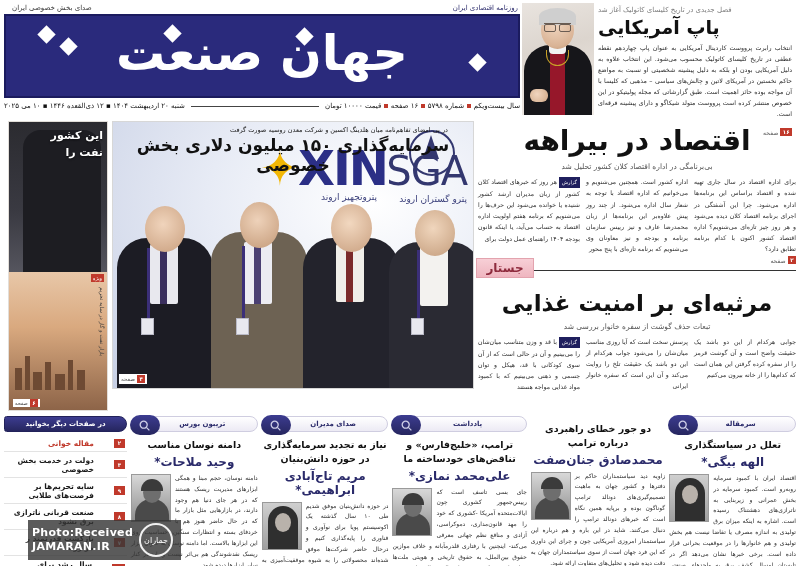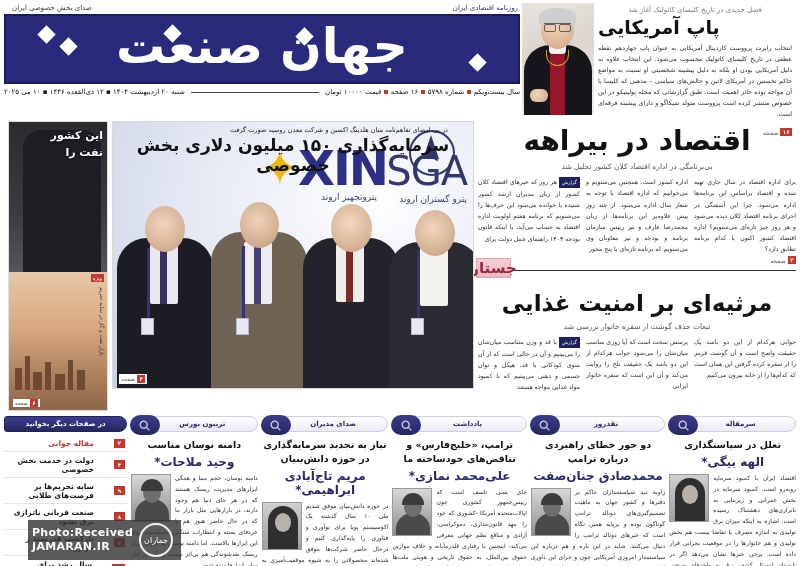--- a/index.html
+++ b/index.html
@@ -17,21 +17,21 @@
   
   .topzone { display: flex; flex-direction: row-reverse; height: 115px; }
 
   .masthead { width: 516px; position: relative; }
   .mh-tagline-l, .mh-tagline-r {
     position: absolute; top: 1px; font-size: 7px; color: #2b2b6b; letter-spacing:.2px;
   }
   .mh-tagline-r { right: 2px; }
   .mh-tagline-l { left: 8px; color:#333; }
   .mh-logo {
-    margin-top: 11px; height: 70px;
+    margin-top: 11px; height: 84px;
     background: #2a2a7c;
     border: 2px solid #1b1b5e;
     display: flex; align-items: center; justify-content: center;
     position: relative; overflow: hidden;
   }
   .mh-logo-text {
     color: #fff; font-size: 49px; font-weight: bold;
     font-family: "DejaVu Sans", sans-serif;
     letter-spacing: -2px; line-height: 1; padding-bottom: 6px;
     white-space: nowrap;
@@ -66,45 +66,45 @@
   .pope-glasses:before { left:0; } .pope-glasses:after { right:0; }
   .pope-body { position:absolute; left:2px; top:42px; width:68px; height:70px; background:#16161a;
     border-radius: 26px 26px 0 0; }
   .pope-sash { position:absolute; left:28px; top:48px; width:15px; height:64px; background:#96172a; }
   .pope-collar { position:absolute; left:27px; top:42px; width:17px; height:9px; background:#f2f2f2; border-radius:0 0 4px 4px;}
   .pope-chain { position:absolute; left:24px; top:47px; width:23px; height:16px; border:1.2px solid #c9a227; border-top:none; border-radius:0 0 12px 12px; }
   .pope-hand { position:absolute; left:8px; top:86px; width:18px; height:13px; border-radius:6px;
     background: radial-gradient(circle at 40% 40%, #f0d5bf, #cfa886); }
 
   .tl-text { flex: 1; text-align: justify; padding-top: 3px; }
-  .tl-kicker { font-size: 7px; color: #7a7a7a; text-align: center; margin-bottom: 2px; }
+  .tl-kicker { font-size: 7px; color: #7a7a7a; text-align: left; margin-bottom: 2px; }
   .tl-headline { font-size: 19px; font-weight: bold; color: #111; text-align: left; margin: 1px 0 4px; }
   .tl-body { font-size: 6.3px; line-height: 1.75; color: #2d2d2d; text-align: justify; }
   .pg-badge {
     display:inline-flex; align-items:center; gap:2px; background:#fff; font-size:6px; color:#555; margin-top:2px;
   }
   .pg-num { background:#c0392b; color:#fff; font-size:5.5px; padding:1px 2.5px; font-weight:bold; }
 
   
   .mid { display: flex; flex-direction: row; margin-top: 3px; height: 290px; gap: 4px; }
 
   
   .lead { width: 318px; display: flex; flex-direction: column; }
   .lead-hl { font-size: 28px; font-weight: bold; text-align: center; color:#111; line-height:1.15; margin-top:4px; }
   .lead-sub { font-size: 7.5px; color:#555; text-align:center; margin-top:5px; margin-bottom:5px; }
   .cols3 { display: flex; flex-direction: row; gap: 6px; font-size:6.2px; line-height:1.8; color:#2d2d2d; text-align: justify; }
   .cols3 > div { flex: 1; }
   .redtag { display:inline-block; background:#1f1f5e; color:#fff; font-size:5px; padding:1px 3px; margin-left:2px; vertical-align:middle; }
   .lead-divider { border-top:1.5px solid #333; margin:6px 0 3px; position:relative; }
 
   .jostar-badge {
-    position:absolute; left:-2px; top:-13px; width:35px; height:20px;
+    position:absolute; left:-2px; top:-13px; width:58px; height:20px;
     background: linear-gradient(180deg,#f7cfd6,#efb6c0);
     border:1px solid #e3a3ae; display:flex; align-items:center; justify-content:center;
-    font-size:15px; font-weight:bold; color:#8e2b3d;
+    font-size:12px; font-weight:bold; color:#8e2b3d;
   }
 
   
   .photoblock { width: 362px; position: relative; display:flex; flex-direction:column; }
   .photo {
     position: relative; width: 100%; height: 268px; overflow: hidden;
     background: linear-gradient(180deg,#dfe3ef 0%,#cfd6e8 55%,#b9c2da 100%);
     border:1px solid #d7d7d7;
   }
   .backdrop { position:absolute; inset:0; background:
@@ -421,29 +421,20 @@
       <div class="b-flow">
         <span class="b-portrait">
           <span class="bp-scarf"></span>
           <span class="bp-face"></span>
         </span>
         <span>اقتصاد ایران با کمبود سرمایه روبه‌رو است. کمبود سرمایه در بخش عمرانی و زیربنایی به ناترازی‌های دهشتناک رسیده است. اشاره به اینکه میزان برق تولیدی به اندازه مصرف یا تقاضا نیست هم بخش تولیدی و هم خانوارها را در موقعیت بحرانی قرار داده است. برخی خبرها نشان می‌دهد اگر در تابستان امسال کشف برق به واحدهای صنعتی بزرگ نرسد تولید آنها کاهش می‌یابد و به این ترتیب رشد اقتصادی کشور کاهش خواهد یافت.</span>
       </div>
     </div>
 
     <div class="bcol wide" style="order:2;">
-      <div class="tab">
-        <span class="tab-knob">
-          <svg width="13" height="13" viewBox="0 0 24 24" fill="none" stroke="#cfcfe8" stroke-width="2.4">
-              <circle cx="10.5" cy="10.5" r="6.5"></circle>
-              <line x1="15.5" y1="15.5" x2="21" y2="21"></line>
-            </svg>
-        </span>
-        <span class="tab-label">نقدروز</span>
-      </div>
       <div class="b-headline">دو جور خطای راهبردی درباره ترامپ</div>
       <div class="b-author">محمدصادق جنان‌صفت</div>
       <div class="b-flow">
         <span class="b-portrait dark">
           <span class="bp-body"></span>
           <span class="bp-head"></span>
           <span class="bp-hair"></span>
         </span>
         <span>زاویه دید سیاستمداران حاکم بر دفترها و کشور جهان به ماهیت تصمیم‌گیری‌های دونالد ترامپ گوناگون بوده و برپایه همین نگاه است که خبرهای دونالد ترامپ را دنبال می‌کنند. شاید در این باره و هم درباره این سیاستمدار امروزی آمریکایی چون و چرای این داوری که این فرد جهان است از سوی سیاستمداران جهان به دقت دیده شود و تحلیل‌های متفاوت ارائه شود.</span>
       </div>

